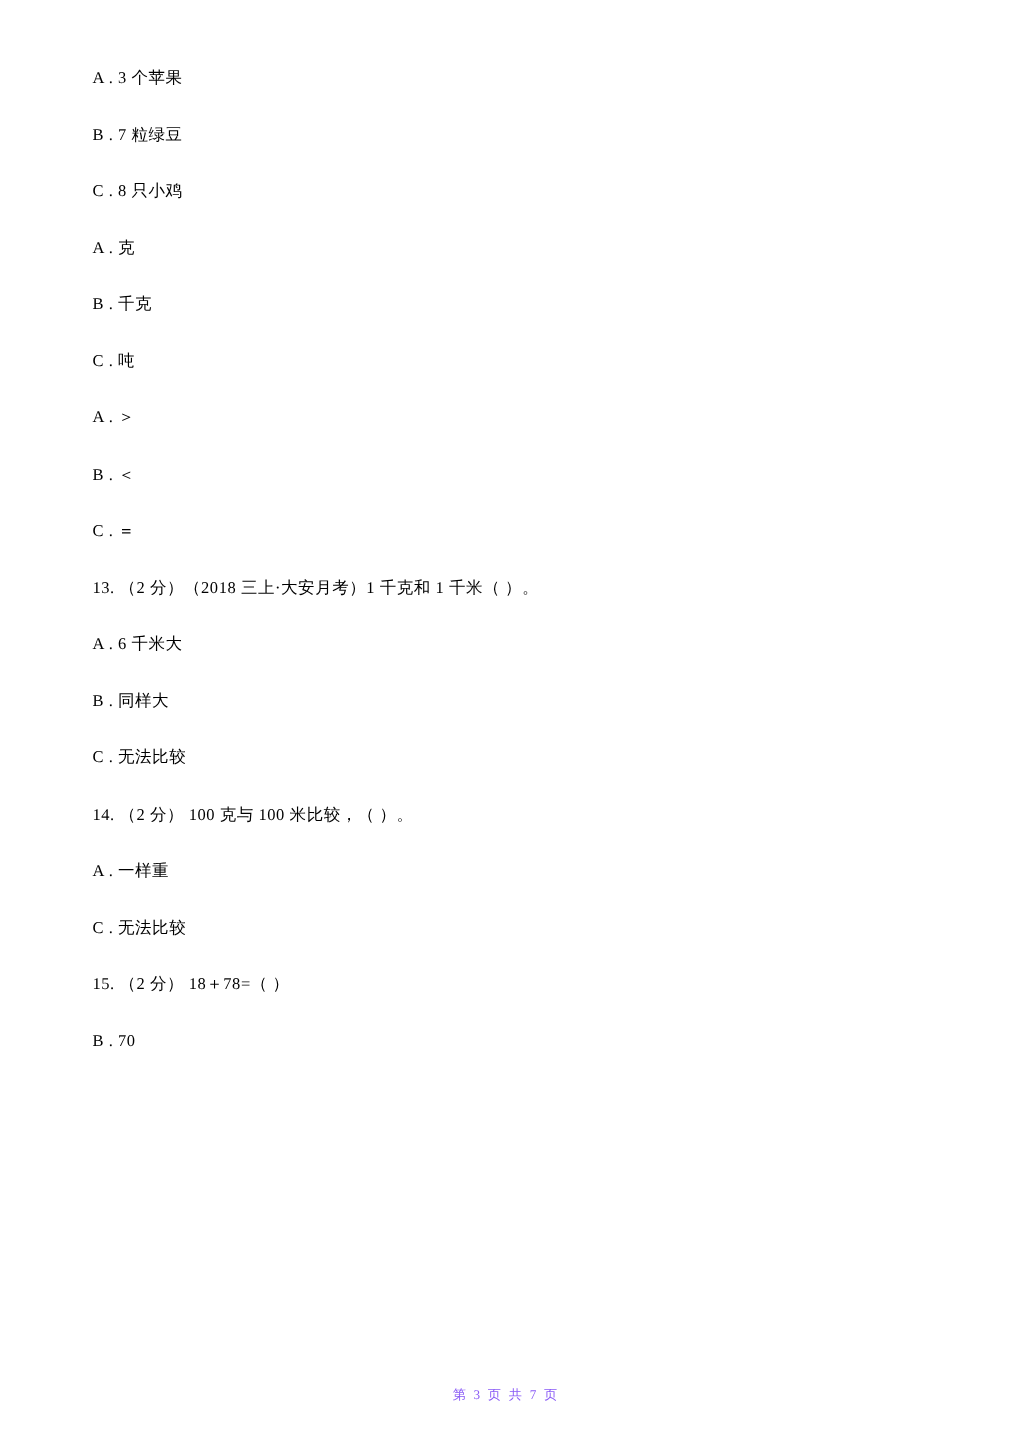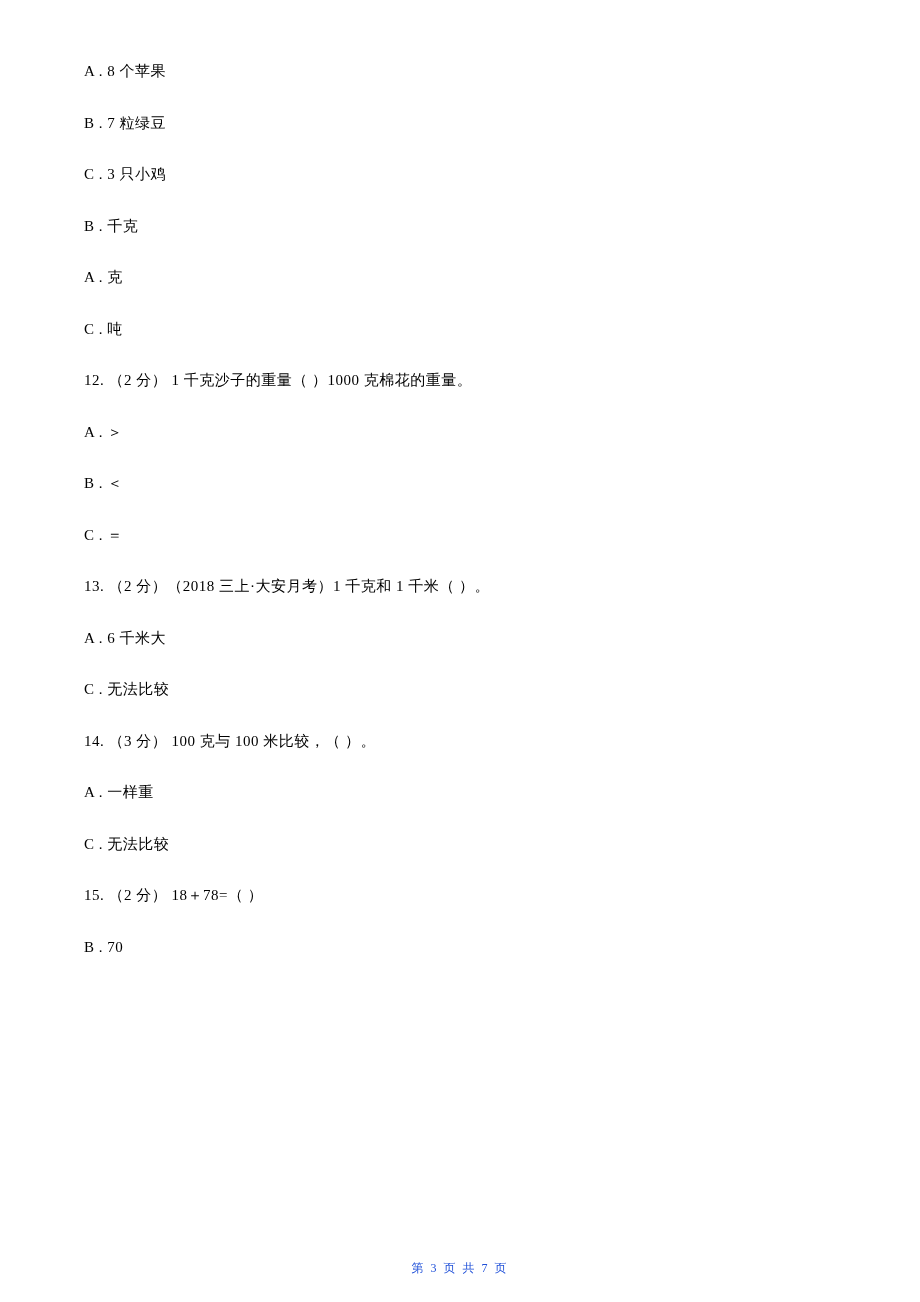--- a/index.html
+++ b/index.html
@@ -27,46 +27,46 @@
     margin-bottom: 29px;
   }
   .footer {
     position: absolute;
     bottom: 25px;
     left: 0;
     width: 920px;
     text-align: center;
     font-size: 12px;
     letter-spacing: 2px;
-    color: #1d4ed8;
+    color: #8b5cf6;
   }
 </style>
 </head>
 <body>
 
 <div class="page">
 
-  <div class="line option">A . 8 个苹果</div>
+  <div class="line option">A . 3 个苹果</div>
   <div class="line option">B . 7 粒绿豆</div>
-  <div class="line option">C . 3 只小鸡</div>
+  <div class="line option">C . 8 只小鸡</div>
 
+  <div class="line option">A . 克</div>
   <div class="line option">B . 千克</div>
-  <div class="line option">A . 克</div>
   <div class="line option">C . 吨</div>
 
-  <div class="line">12. （2 分） 1 千克沙子的重量（    ）1000 克棉花的重量。</div>
   <div class="line option">A . ＞</div>
   <div class="line option">B . ＜</div>
   <div class="line option">C . ＝</div>
 
   <div class="line">13. （2 分）（2018 三上·大安月考）1 千克和 1 千米（    ）。</div>
   <div class="line option">A . 6 千米大</div>
+  <div class="line option">B . 同样大</div>
   <div class="line option">C . 无法比较</div>
 
-  <div class="line">14. （3 分） 100 克与 100 米比较，（    ）。</div>
+  <div class="line">14. （2 分） 100 克与 100 米比较，（    ）。</div>
   <div class="line option">A . 一样重</div>
   <div class="line option">C . 无法比较</div>
 
   <div class="line">15. （2 分） 18＋78=（    ）</div>
   <div class="line option">B . 70</div>
 
   <div class="footer">第 3 页 共 7 页</div>
 </div>
 
 </body></html>

